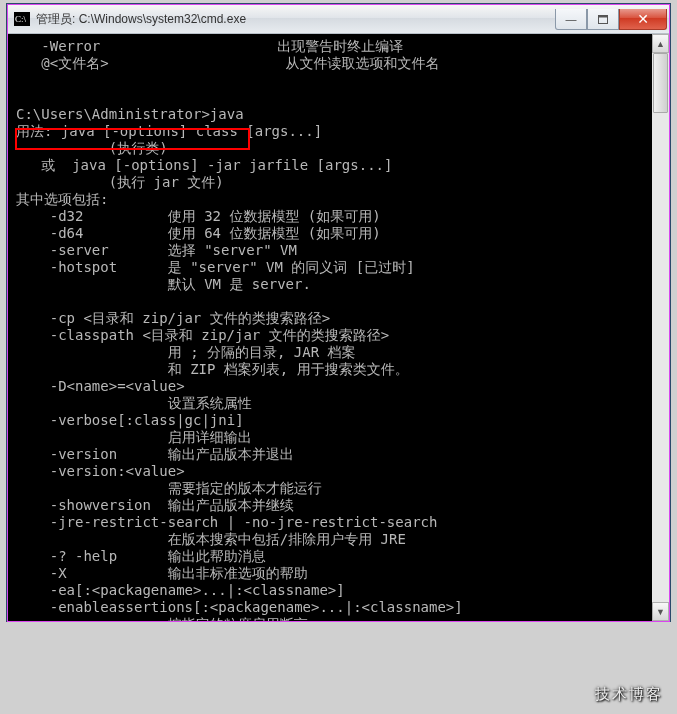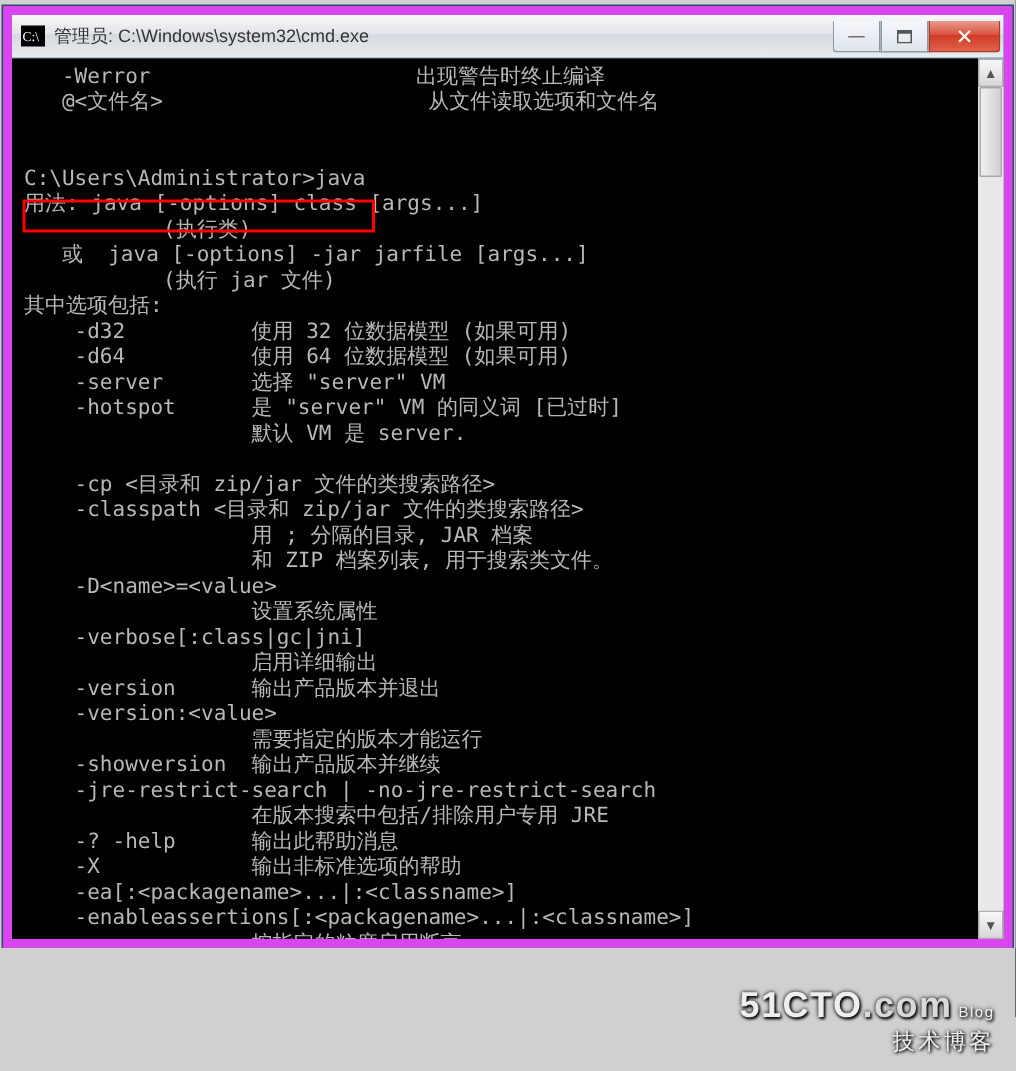--- a/index.html
+++ b/index.html
@@ -1,16 +1,16 @@
 <!DOCTYPE html>
 <html><head>
 <meta charset="utf-8">
 <style>
   html,body{margin:0;padding:0;background:#d0d0d0;font-family:"Microsoft YaHei",Arial,sans-serif}
-  .window{width:661px;margin:4px auto 0;background:#0369a1;border:6px solid #d946ef;box-shadow:0 0 0 1px #2a4a6a}
+  .window{width:661px;margin:4px auto 0;background:#84cc16;border:1px solid #d946ef;box-shadow:0 0 0 1px #2a4a6a}
   .titlebar{height:28px;background:linear-gradient(#f7f7f7,#e1e5ea 45%,#d5dae0 46%,#e8ecf0);display:flex;align-items:center;border-bottom:1px solid #b8c0c8;position:relative}
   .ticon{width:16px;height:14px;margin:0 6px;background:#000;position:relative}
   .ticon::after{content:"C:\\";color:#fff;font:9px/14px Consolas;position:absolute;left:1px;top:0}
   .title{color:#333;font-size:12px;flex:1;white-space:nowrap}
   .wbtns{display:flex;height:20px;margin-right:2px}
   .wbtn{width:30px;height:20px;border:1px solid #8a98a8;border-top:none;background:linear-gradient(#f5f7fa,#dfe5eb);display:flex;align-items:center;justify-content:center;font-size:11px;color:#444}
   .wbtn.min{border-radius:0 0 0 3px}
   .wbtn.close{width:46px;background:linear-gradient(#e89a8e,#d9533e 45%,#cf3a23 46%,#e0624c);color:#fff;border-color:#a83a28;border-radius:0 0 3px 0;font-size:14px}
   .wbtn.max svg{width:10px;height:9px}
   .client{display:flex;height:587px;background:#000}
@@ -91,15 +91,14 @@
       <div class="strack">
         <div class="sthumb"></div>
       </div>
       <div class="sbtn">▼</div>
     </div>
     <div class="hl" id="hl" style="left: 7px; top: 94px; width: 231px; height: 18px;"></div>
   </div>
 </div>
 
 <div class="watermark">
-  <div class="wm1"><span>51CTO</span><span class="d">.com</span><span style="font-size:10px;font-weight:normal;margin-left:4px">Blog</span></div>
   <div class="wm2">技术博客</div>
 </div>
 
 </body></html>

